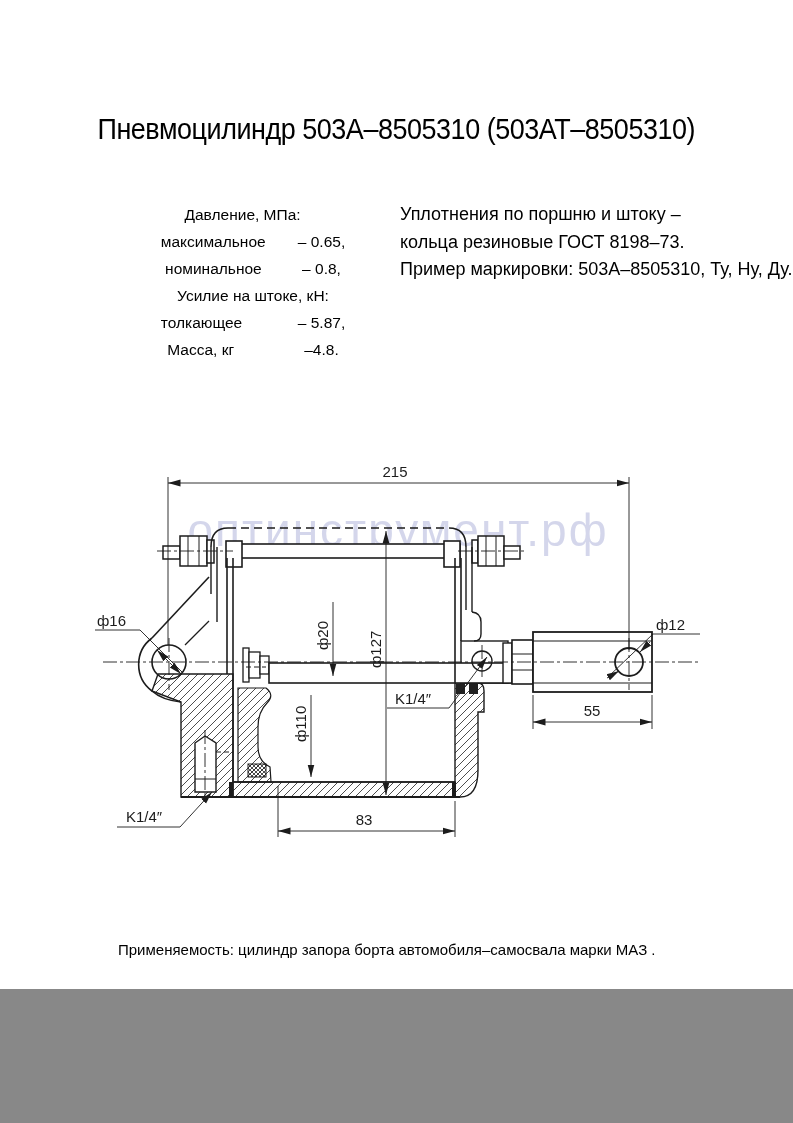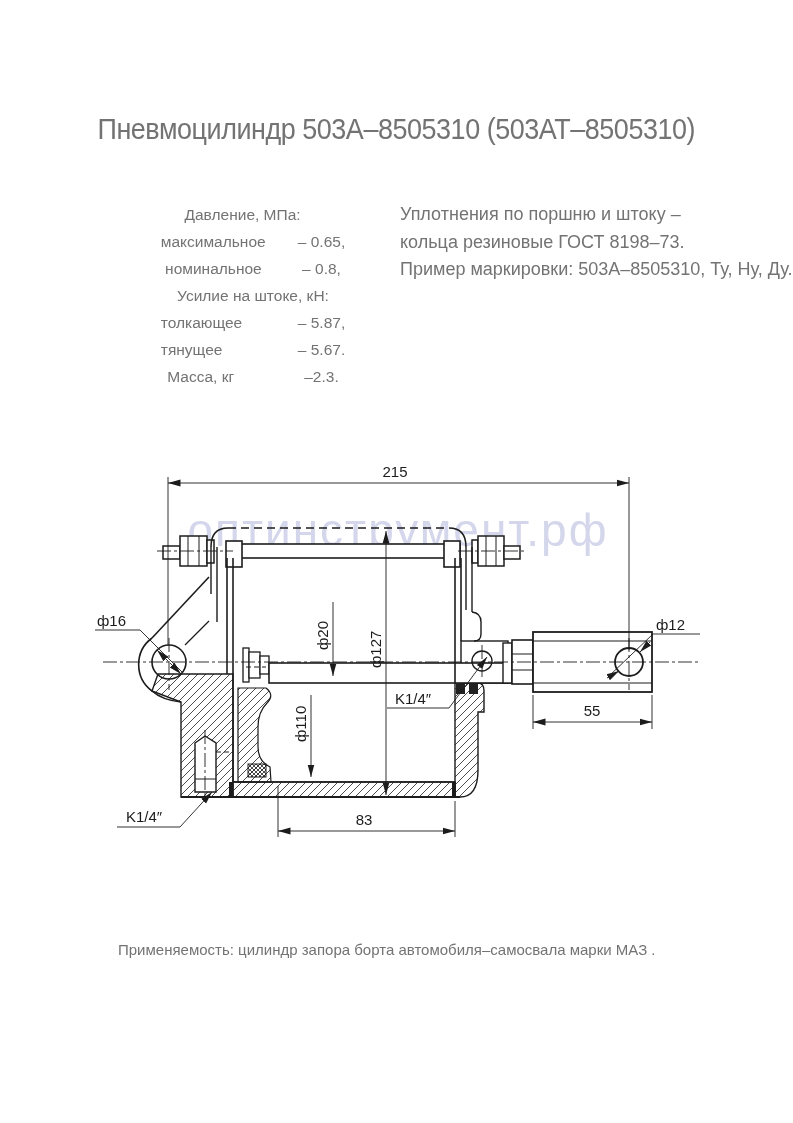--- a/index.html
+++ b/index.html
@@ -1,18 +1,18 @@
 <!DOCTYPE html>
 <html><head>
 <meta charset="utf-8">
 <style>
   html,body{margin:0;padding:0;background:#888;}
   .page{
-    position:relative;width:793px;height:1123px;background:#ffffff;
-    font-family:"Liberation Sans","DejaVu Sans",sans-serif;color:#737373;
+    position:relative;width:793px;height:989px;background:#ffffff;
+    font-family:"Liberation Sans","DejaVu Sans",sans-serif;color:#000000;
     margin:0 auto;overflow:hidden;
   }
   .title{
     position:absolute;top:113px;left:0;width:100%;text-align:center;
     font-size:29px;white-space:nowrap;
   }
   .title span{display:inline-block;transform:scaleX(.93);letter-spacing:-.5px;}
   .specs{position:absolute;left:103px;top:201px;width:300px;font-size:15.5px;}
   .spec-row{display:flex;height:27px;line-height:27px;white-space:nowrap;justify-content:center;}
   .spec-label{min-width:137px;}
@@ -45,26 +45,22 @@
     </div>
     <div class="spec-row">
       <span class="spec-label">Усилие на штоке, кН:</span>
       <span class="spec-value"></span>
     </div>
     <div class="spec-row">
       <span class="spec-label">толкающее</span>
       <span class="spec-value">– 5.87,</span>
     </div>
     <div class="spec-row">
-      <span class="spec-label">тянущее</span>
-      <span class="spec-value">– 5.67.</span>
-    </div>
-    <div class="spec-row">
       <span class="spec-label">Масса, кг</span>
-      <span class="spec-value">–2.3.</span>
+      <span class="spec-value">–4.8.</span>
     </div>
   </div>
 
   <div class="seals">
     <div>Уплотнения по поршню и штоку –</div>
     <div>кольца резиновые ГОСТ 8198–73.</div>
     <div>Пример маркировки: 503А–8505310, Ту, Ну, Ду.</div>
   </div>
 
   <div class="application">Применяемость: цилиндр запора борта автомобиля–самосвала марки МАЗ .</div>

